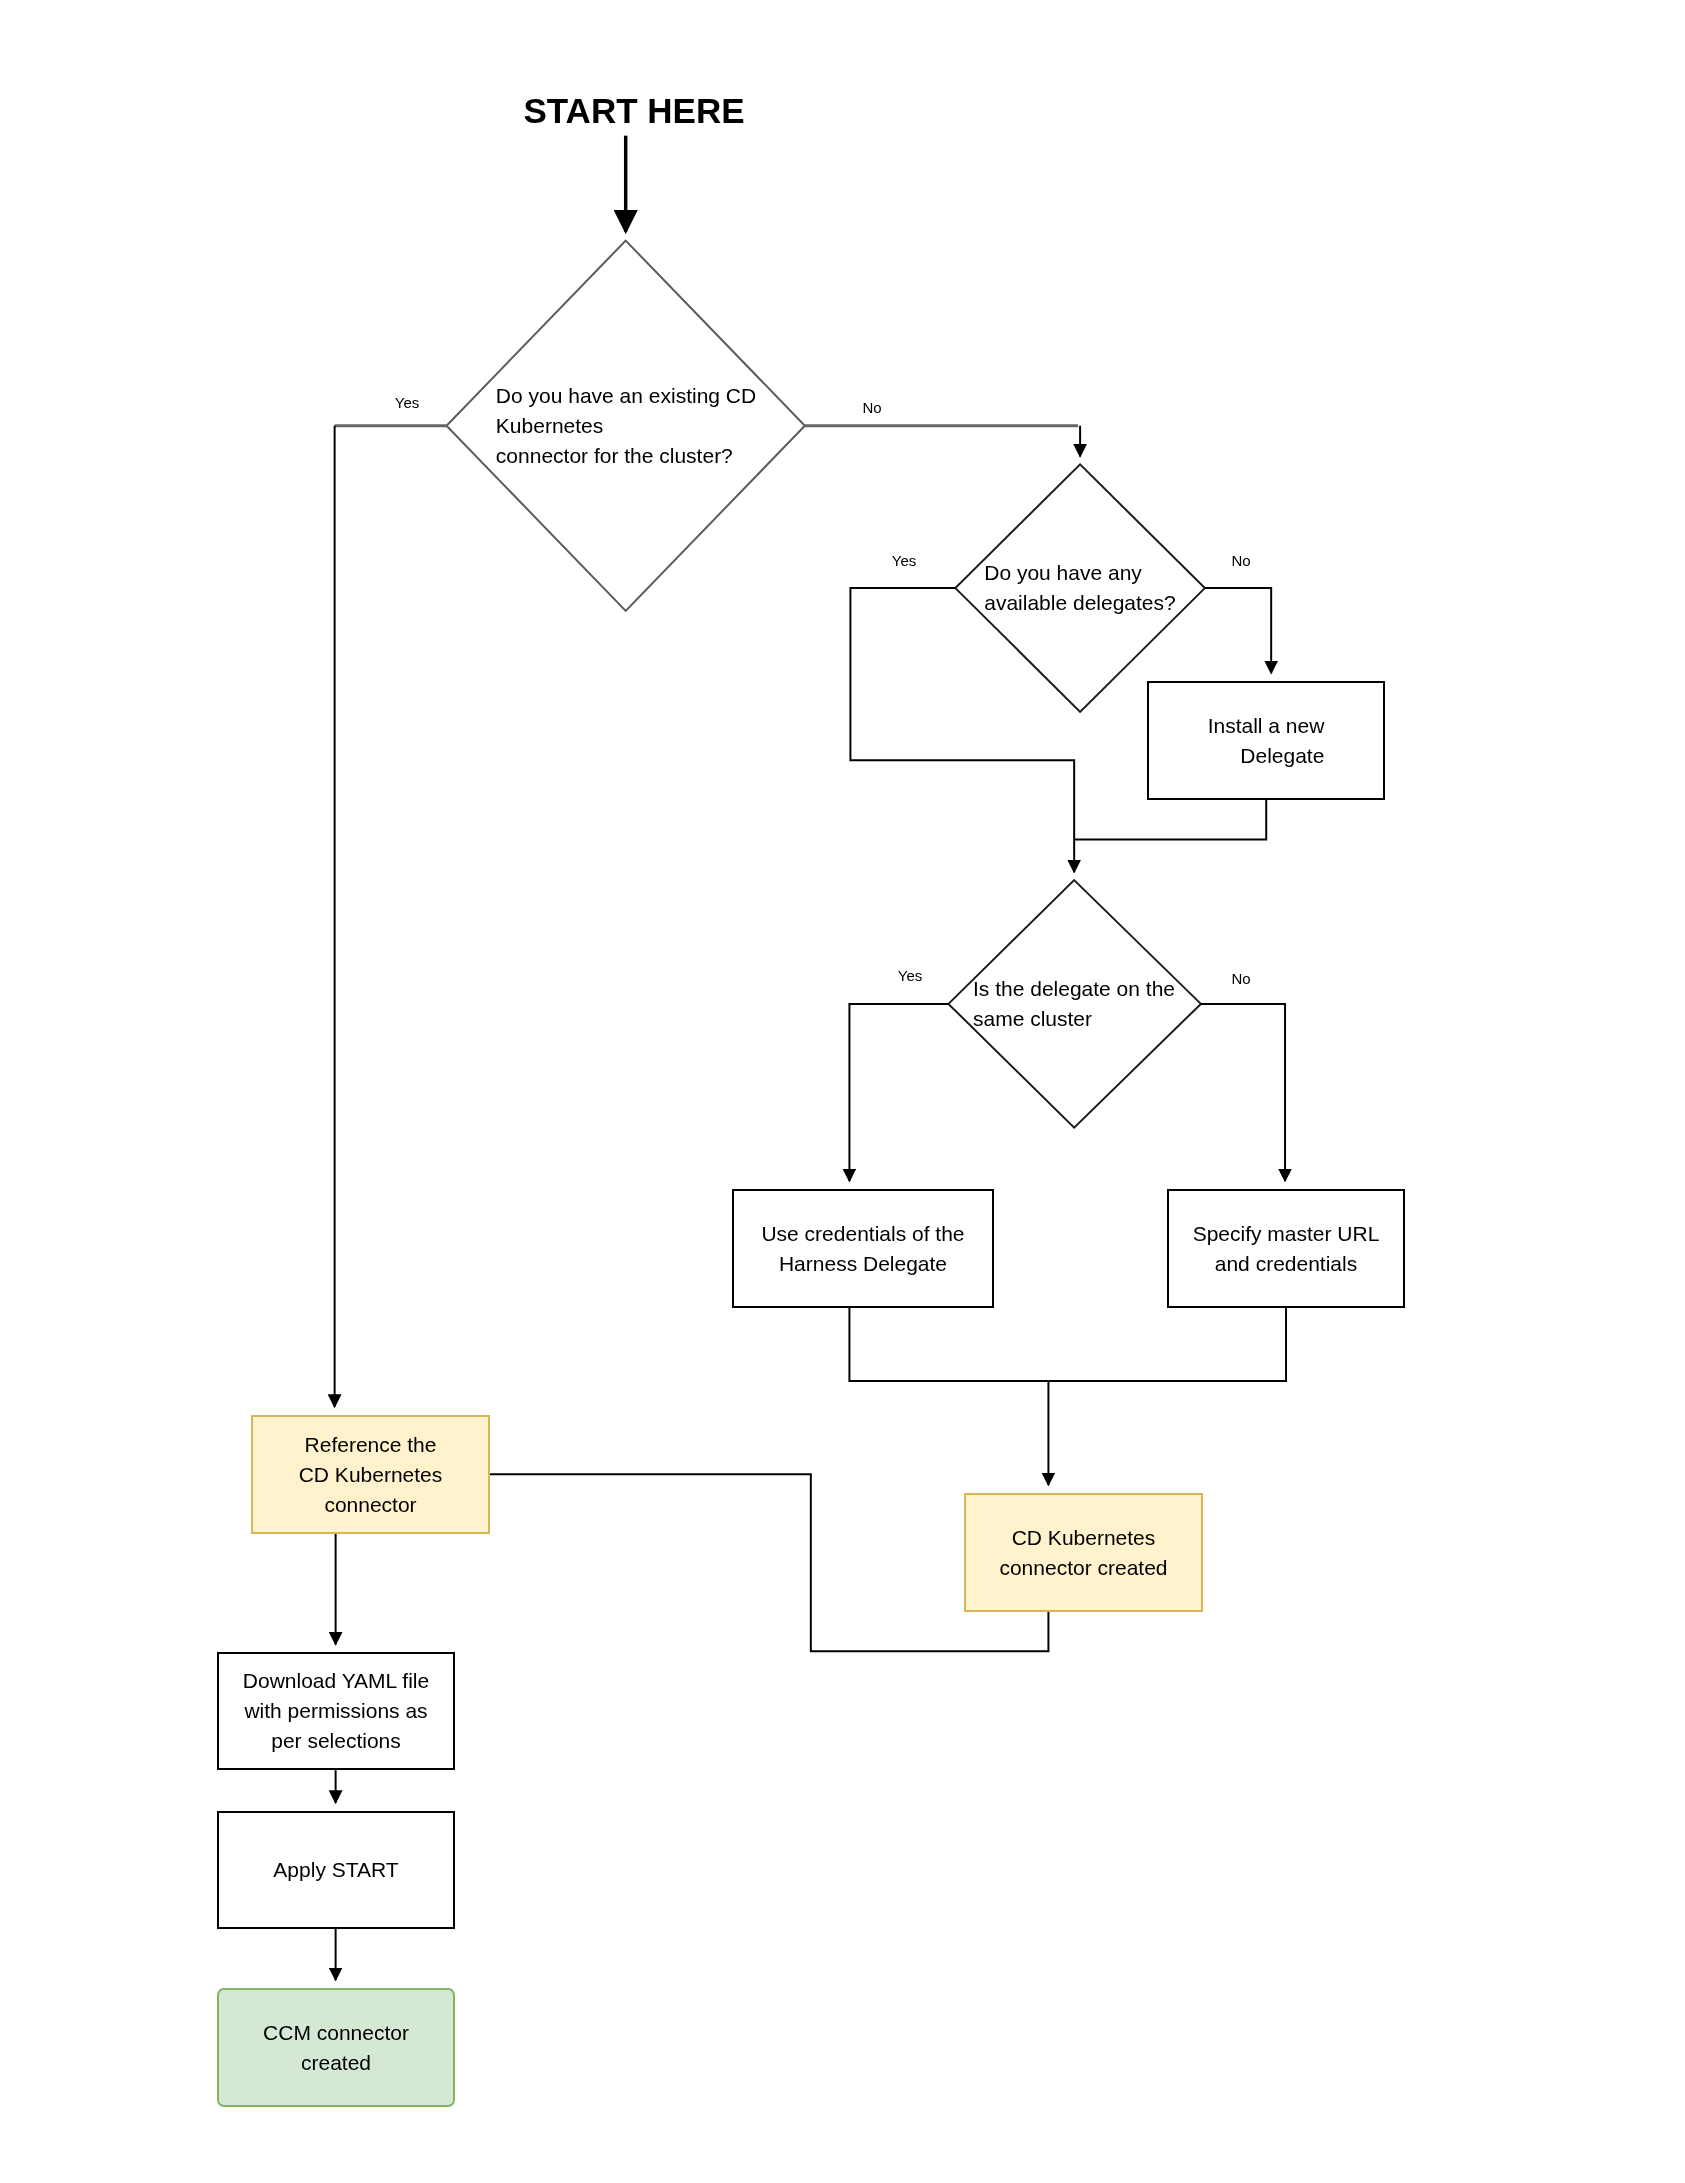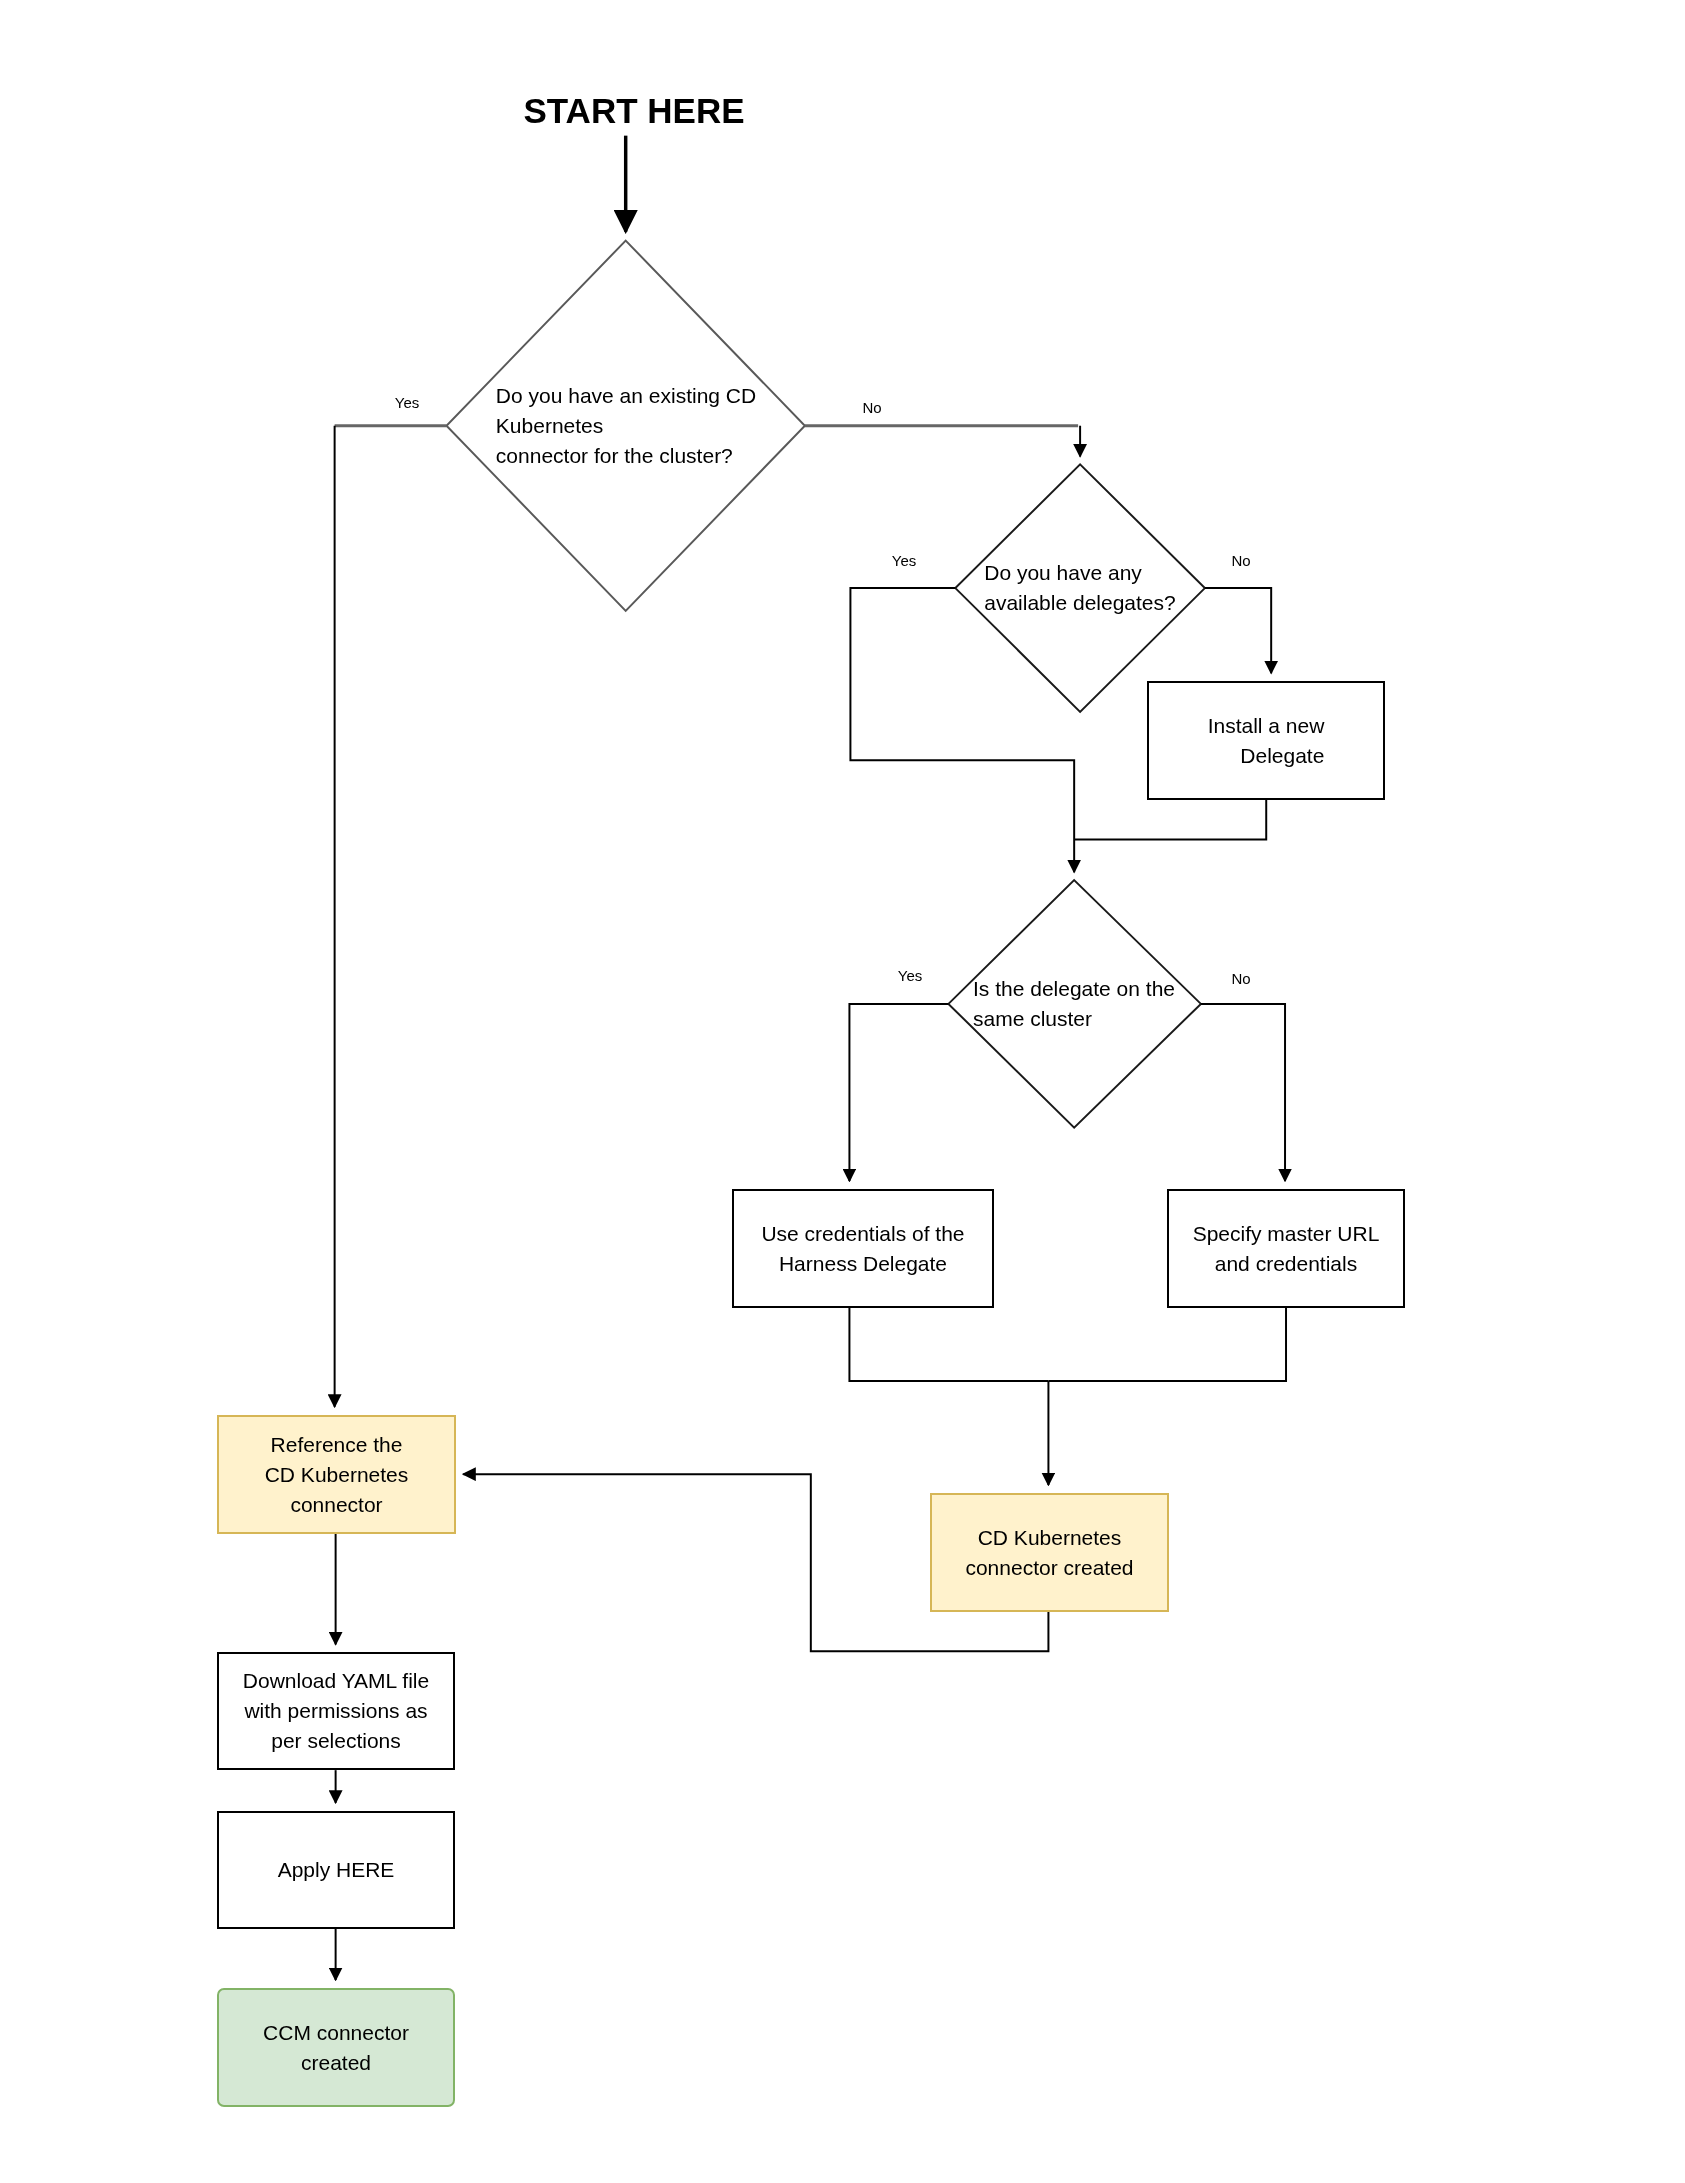--- a/index.html
+++ b/index.html
@@ -14,21 +14,21 @@
   .node{
     position:absolute;
     display:flex;align-items:center;justify-content:center;
     text-align:center;
     font-size:21px;line-height:30px;
     white-space:pre-line;
     box-sizing:border-box;
     background:#ffffff;
     border:2.5px solid #000000;
   }
-  .node.yellow{background:#fff2cc;border:2.5px solid #d6b656;}
+  .node.yellow{background:#fff2cc;border:2.5px solid #d6b656;margin-left:34px;}
   .node.green{background:#d5e8d4;border:2.5px solid #82b366;}
   .diamond-text{
     position:absolute;
     display:flex;align-items:center;justify-content:center;
     font-size:21px;line-height:30px;
     white-space:pre-line;
     transform:translate(-50%,-50%);
   }
   .edge-label{
     position:absolute;
@@ -106,21 +106,21 @@
   <div class="node" style="left:1167px;top:1189px;width:238px;height:119px;">Specify master URL
 and credentials</div>
   <div class="node yellow" style="left:217px;top:1415px;width:239px;height:119px;">Reference the
 CD Kubernetes
 connector</div>
   <div class="node yellow" style="left:930px;top:1493px;width:239px;height:119px;">CD Kubernetes
 connector created</div>
   <div class="node" style="left:217px;top:1652px;width:238px;height:118px;">Download YAML file
 with permissions as
 per selections</div>
-  <div class="node" style="left:217px;top:1811px;width:238px;height:118px;">Apply HERE</div>
+  <div class="node" style="left:217px;top:1811px;width:238px;height:118px;">Apply START</div>
   <div class="node green" style="left:217px;top:1988px;width:238px;height:119px;border-radius:7px;">CCM connector
 created</div>
 
   <div class="edge-label" style="left:407px;top:403px;">Yes</div>
   <div class="edge-label" style="left:872px;top:408px;">No</div>
   <div class="edge-label" style="left:904px;top:561px;">Yes</div>
   <div class="edge-label" style="left:1241px;top:561px;">No</div>
   <div class="edge-label" style="left:910px;top:976px;">Yes</div>
   <div class="edge-label" style="left:1241px;top:979px;">No</div>
 

